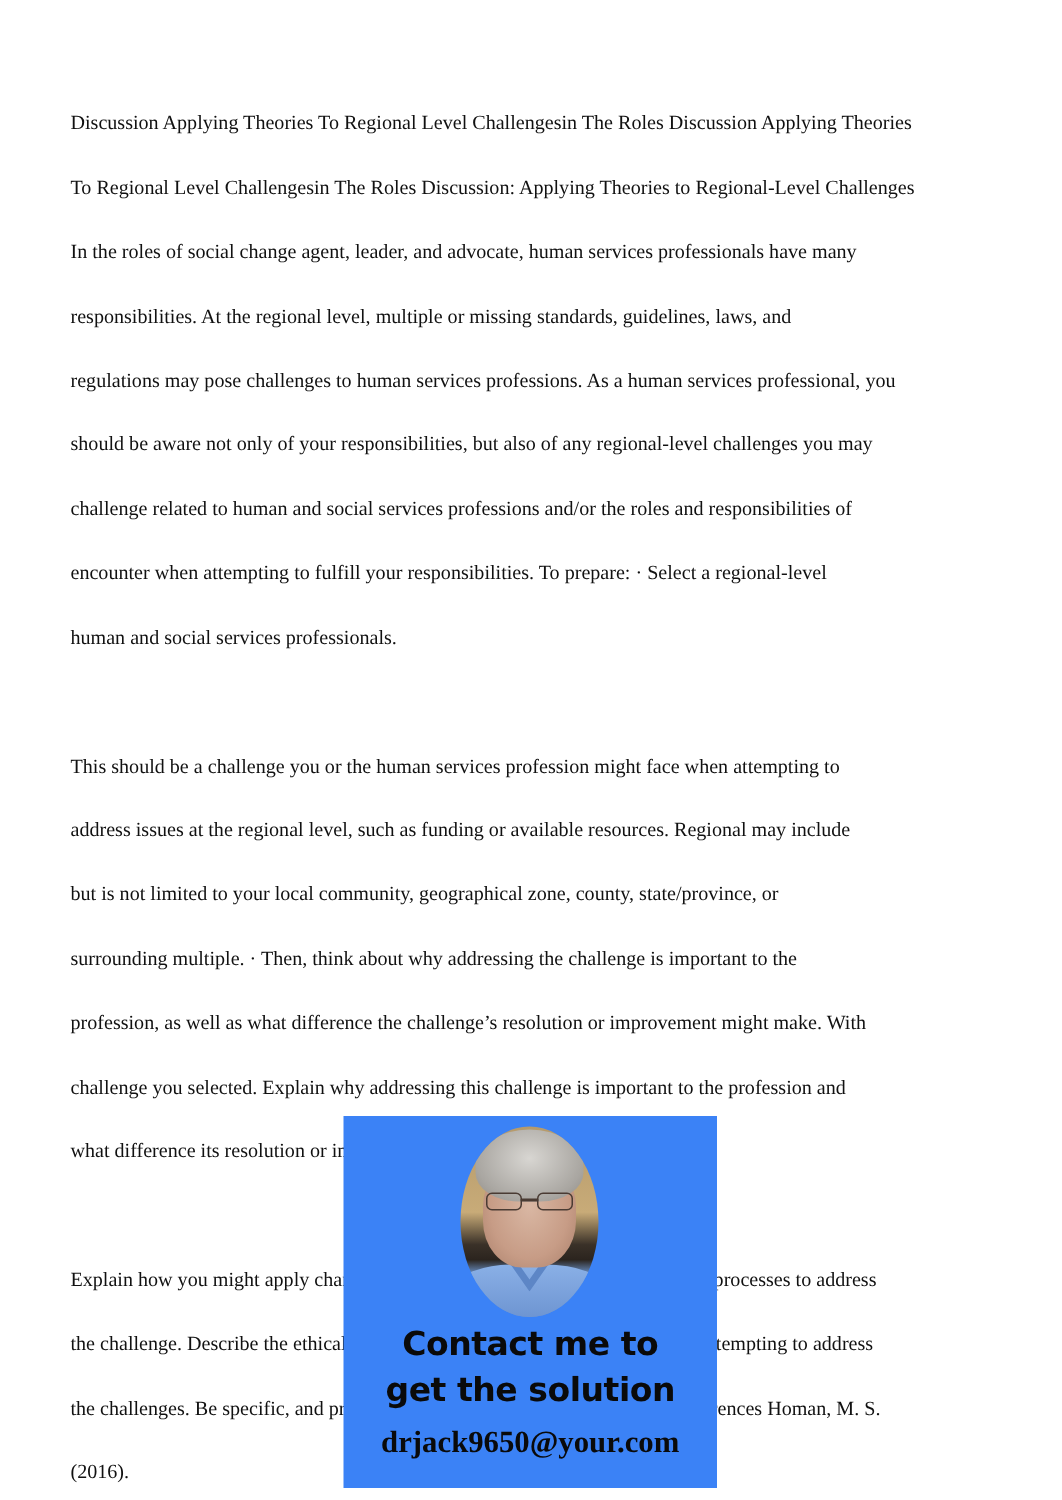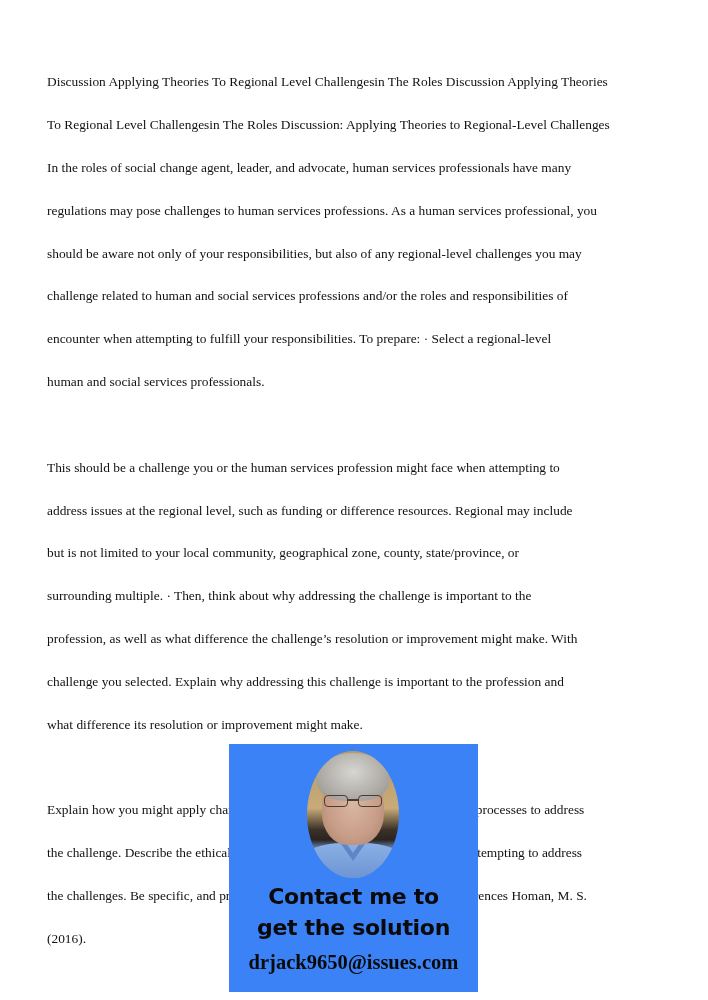--- a/index.html
+++ b/index.html
@@ -154,30 +154,31 @@
 </head>
 <body>
 
 <div class="page">
   <div class="doc-body">
 
     <p class="para">
       <span class="line">Discussion Applying Theories To Regional Level Challengesin The Roles Discussion Applying Theories</span>
       <span class="line">To Regional Level Challengesin The Roles Discussion: Applying Theories to Regional-Level Challenges</span>
       <span class="line">In the roles of social change agent, leader, and advocate, human services professionals have many</span>
+      <span class="line">responsibilities. At the regional level, multiple or missing standards, guidelines, laws, and</span>
       <span class="line">regulations may pose challenges to human services professions. As a human services professional, you</span>
       <span class="line">should be aware not only of your responsibilities, but also of any regional-level challenges you may</span>
       <span class="line">challenge related to human and social services professions and/or the roles and responsibilities of</span>
       <span class="line">encounter when attempting to fulfill your responsibilities. To prepare: · Select a regional-level</span>
       <span class="line">human and social services professionals.</span>
     </p>
 
     <p class="para">
       <span class="line">This should be a challenge you or the human services profession might face when attempting to</span>
-      <span class="line">address issues at the regional level, such as funding or difference resources. Regional may include</span>
+      <span class="line">address issues at the regional level, such as funding or available resources. Regional may include</span>
       <span class="line">but is not limited to your local community, geographical zone, county, state/province, or</span>
       <span class="line">surrounding multiple. · Then, think about why addressing the challenge is important to the</span>
       <span class="line">profession, as well as what difference the challenge’s resolution or improvement might make. With</span>
       <span class="line">challenge you selected. Explain why addressing this challenge is important to the profession and</span>
       <span class="line">what difference its resolution or improvement might make.</span>
     </p>
 
     <p class="para">
       <span class="line">Explain how you might apply change, leadership, and/or advocacy theories and processes to address</span>
       <span class="line">the challenge. Describe the ethical challenges that might come into play when attempting to address</span>
@@ -196,15 +197,15 @@
       <div class="glasses">
         <span class="l"></span>
           <span class="bridge"></span>
           <span class="r"></span>
       </div>
     </div>
     <div class="card-headline">
       <span class="hl">Contact me to</span>
       <span class="hl">get the solution</span>
     </div>
-    <div class="card-email">drjack9650@issues.com</div>
+    <div class="card-email">drjack9650@your.com</div>
   </div>
 </div>
 
 </body></html>

